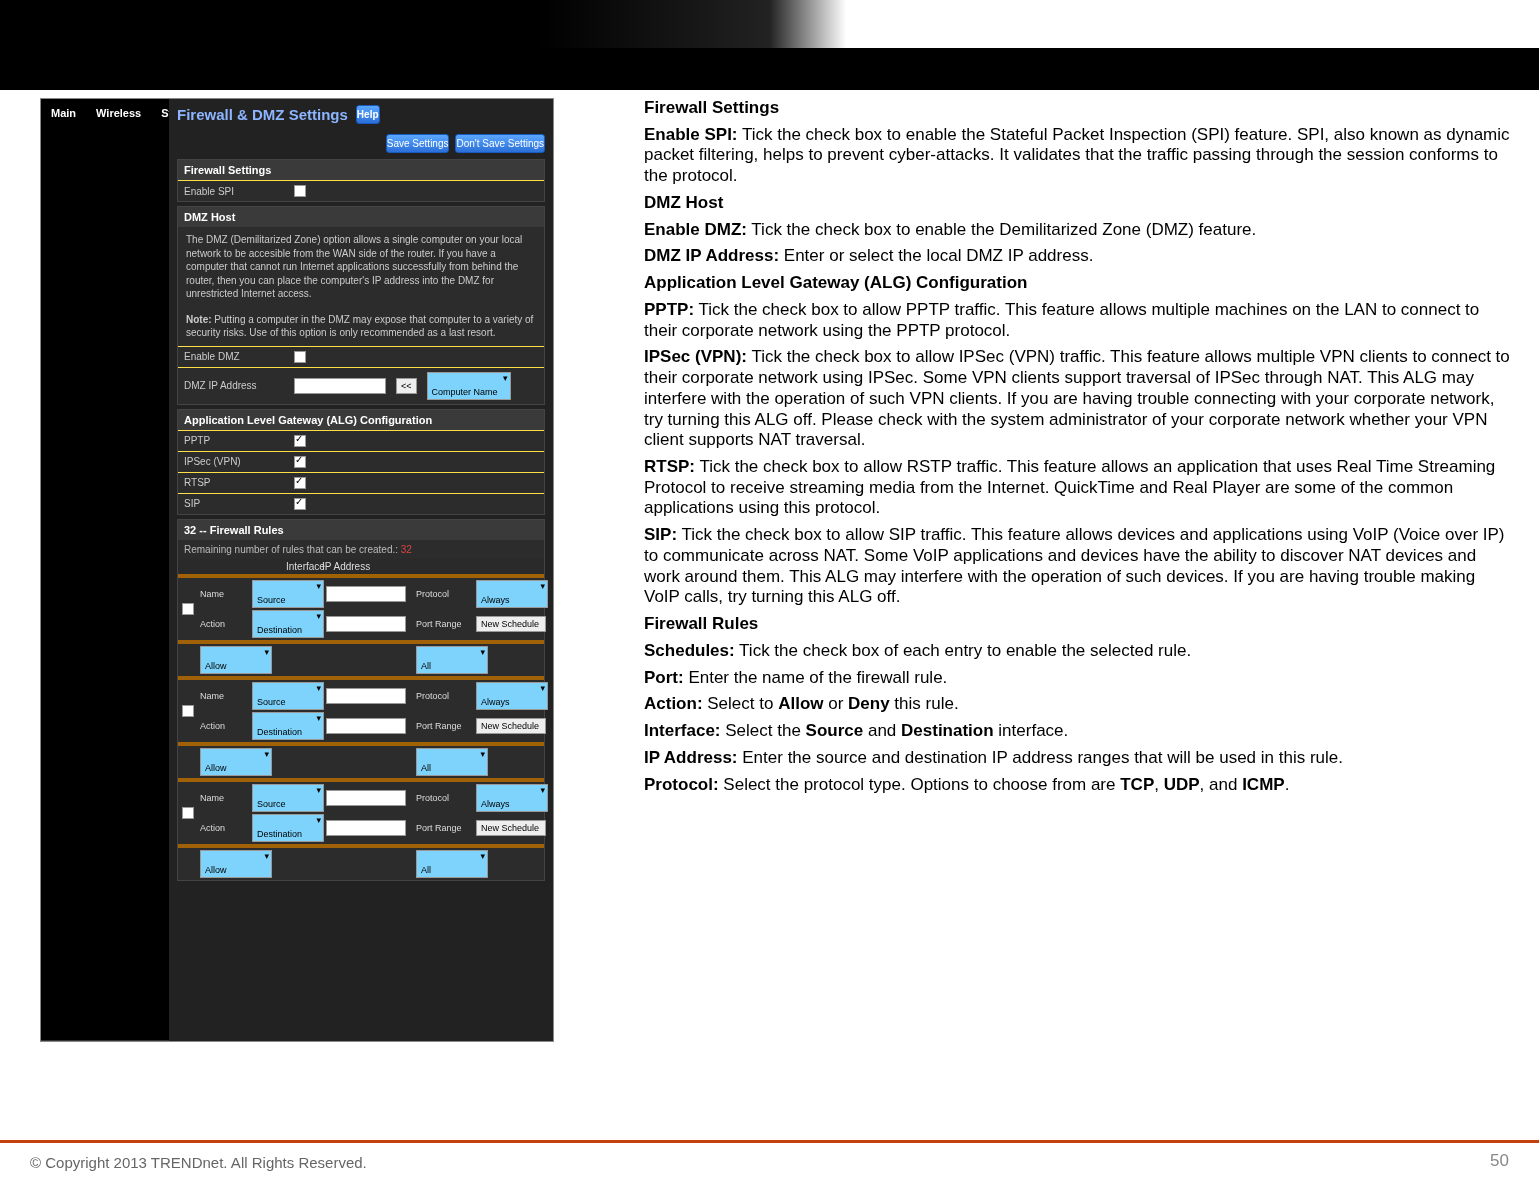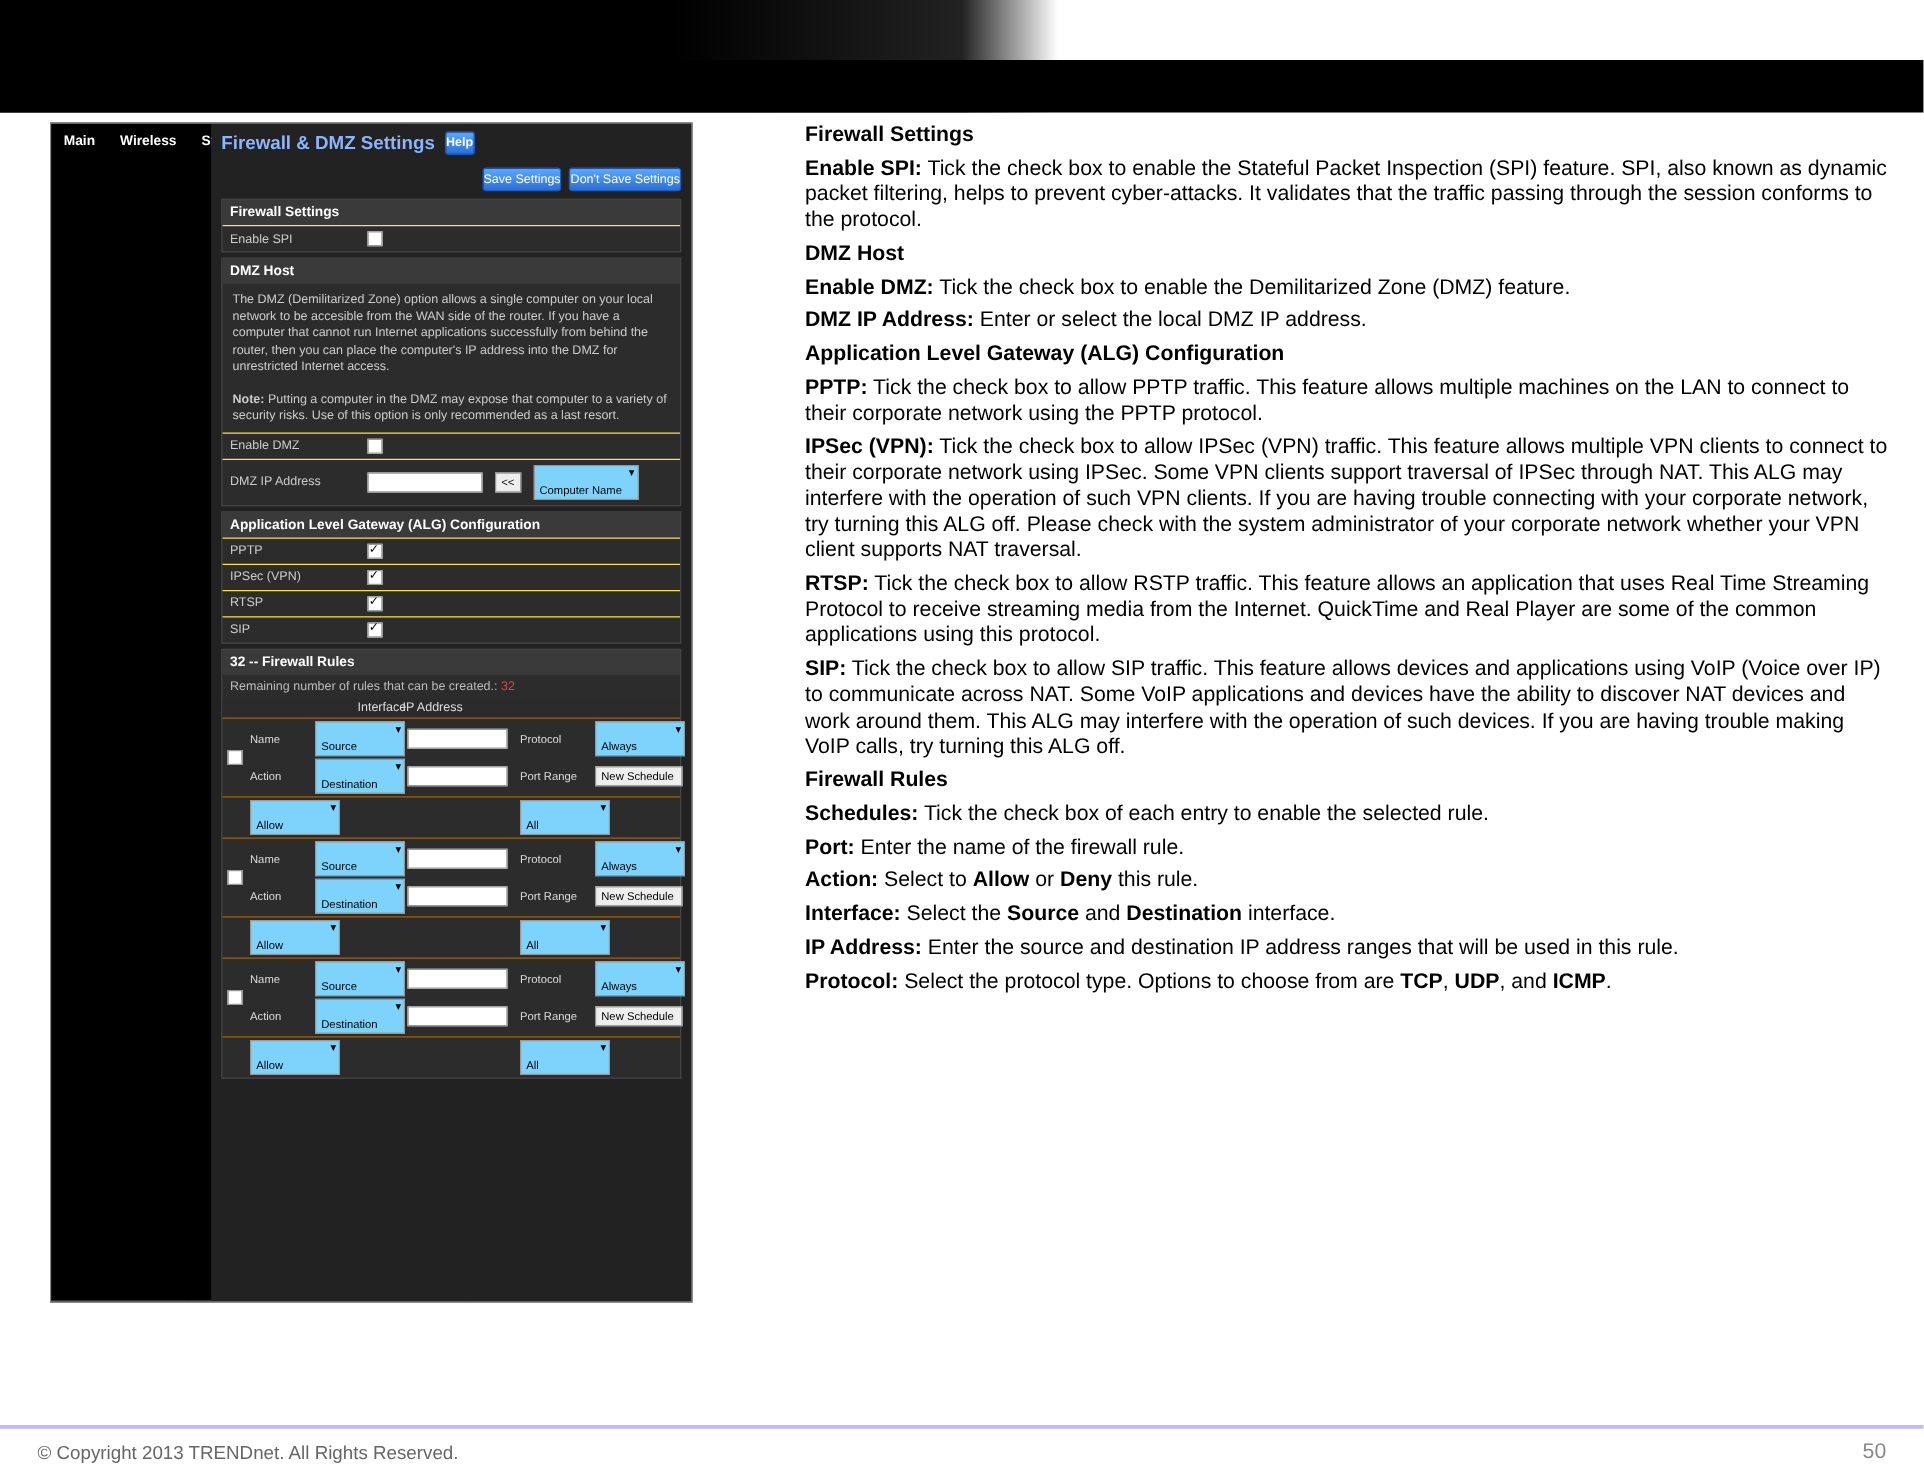--- a/index.html
+++ b/index.html
@@ -33,30 +33,30 @@
 .sel{background:#7dd3fc;border:1px solid #999;height:14px;display:inline-flex;align-items:center;padding:12px 12px 0 4px;font-size:9px;color:#000;position:relative}
 .sel::after{content:"▾";position:absolute;right:2px;top:0;color:#000;font-size:9px}
 .smbtn{background:#eee;border:1px solid #999;padding:0 4px;font-size:9px;color:#000;height:14px;display:inline-flex;align-items:center}
 .remaining{color:#bbb;padding:4px 6px;font-size:10px}
 .remaining .num{color:#d44}
 .frhead{display:flex;background:#2a2a2a;padding:2px 4px;font-size:10px;color:#ddd}
 .frhead div:nth-child(1){width:14px}
 .frhead div:nth-child(2){width:90px}
 .frhead div:nth-child(3){width:36px;font-weight:normal}
 .frhead div:nth-child(4){flex:1;font-weight:normal}
-.frtbl{border-top:1px solid #a16207;padding:2px 4px;display:grid;grid-template-columns:14px 48px 70px 86px 56px 70px;gap:2px 4px;align-items:center;font-size:9px;color:#ccc}
+.frtbl{border-top:4px solid #a16207;padding:2px 4px;display:grid;grid-template-columns:14px 48px 70px 86px 56px 70px;gap:2px 4px;align-items:center;font-size:9px;color:#ccc}
 .frtbl .sel{width:54px}
 .frtbl .inp{width:78px}
 .frtbl .lab{font-size:9px;color:#ddd}
 
 
 .doc{flex:1;font-size:17px;line-height:1.22;max-width:870px}
 .doc p{margin:0 0 6px 0}
 .doc b{font-weight:bold}
-.ftr{position:absolute;left:0;right:0;bottom:0;padding:8px 30px 12px;border-top:3px solid #c4b5fd;display:flex;justify-content:space-between;align-items:flex-end;color:#666;font-size:15px}
+.ftr{position:absolute;left:0;right:0;bottom:0;padding:8px 30px 12px;border-top:3px solid #c2410c;display:flex;justify-content:space-between;align-items:flex-end;color:#666;font-size:15px}
 .pgnum{font-size:17px;color:#888}
 </style>
 </head>
 <body>
 
 <div class="page">
   <div class="topbar">
     <div class="hdr">
       <span>TRENDnet User's Guide</span>
       <span>TEW-751DR</span>

